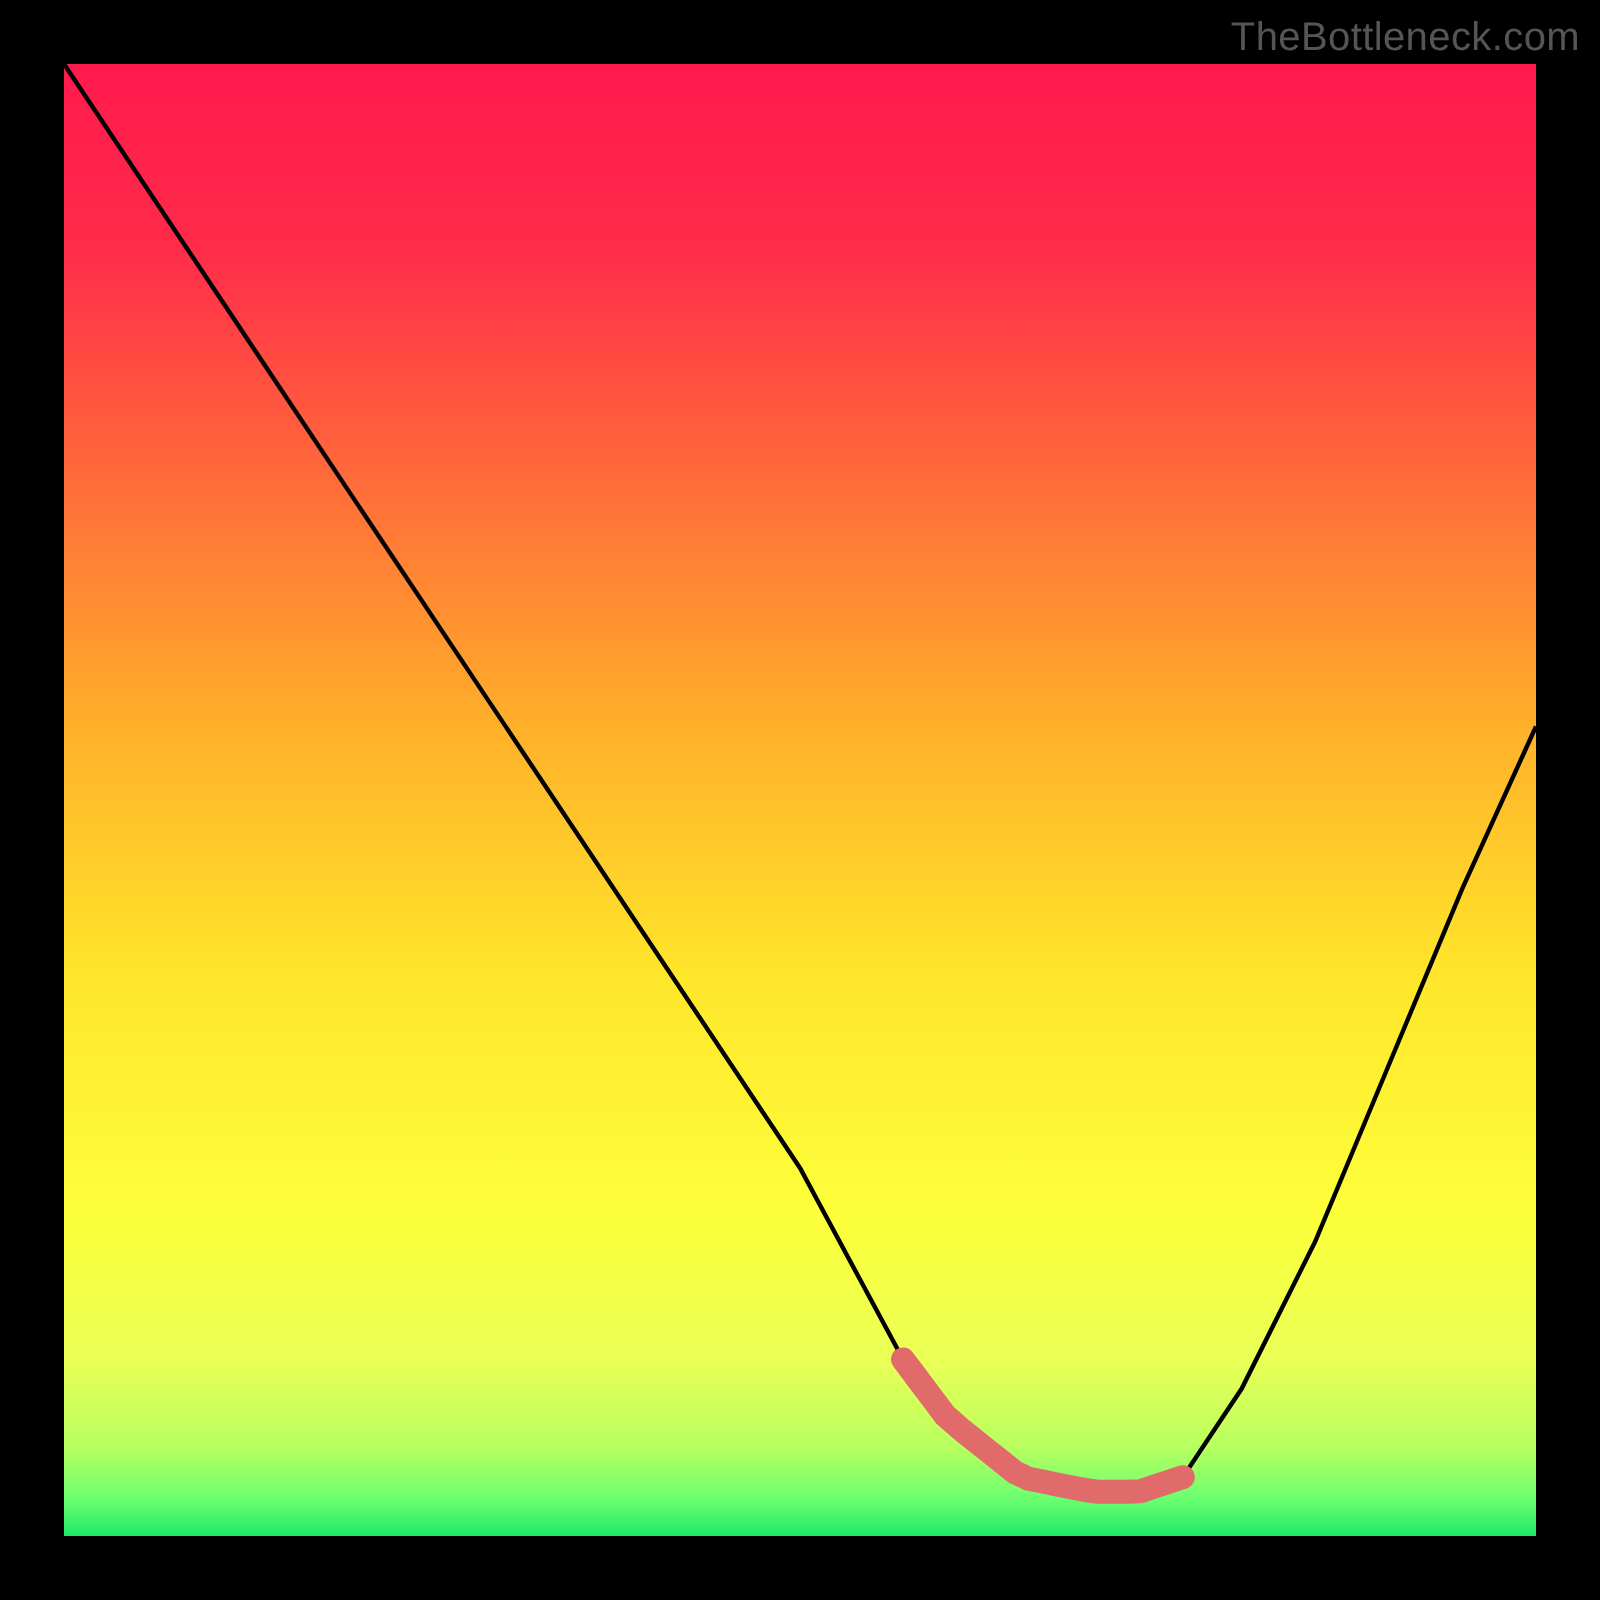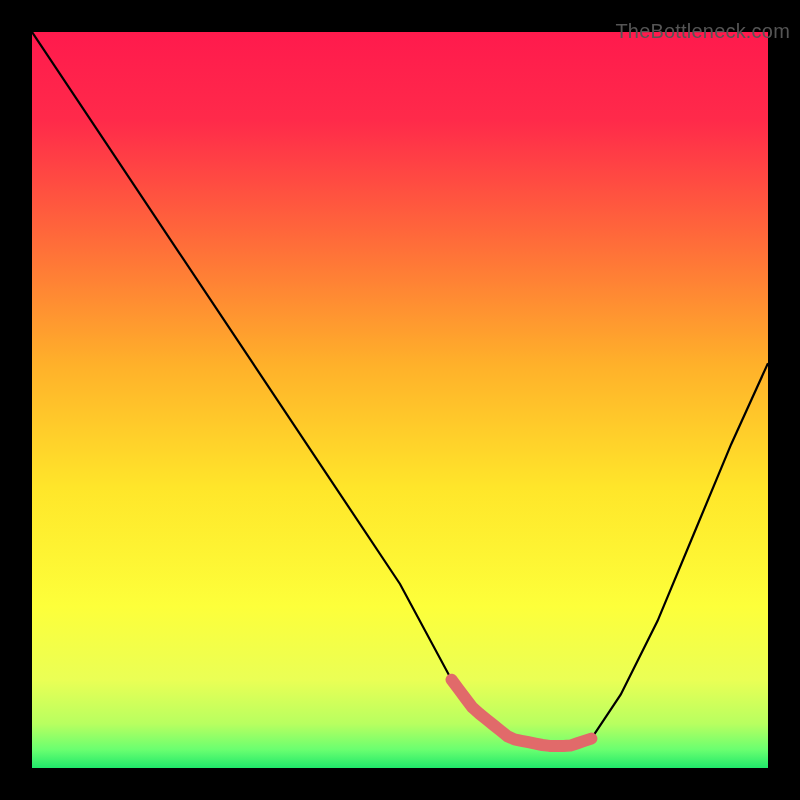--- a/index.html
+++ b/index.html
@@ -22,21 +22,21 @@
   .plot-area {
     position: absolute;
     left: 10px;
     top: 10px;
     width: 736px;
     height: 736px;
     overflow: hidden;
   }
   .watermark {
     position: absolute;
-    top: 20px;
+    top: 8px;
     right: 10px;
     color: #555;
     font-size: 20px;
     font-weight: 500;
     letter-spacing: 0.2px;
     z-index: 50;
   }
   svg {
     display: block;
   }

